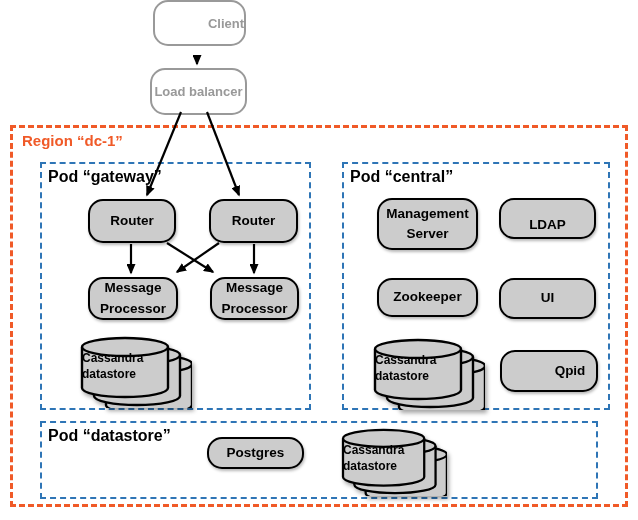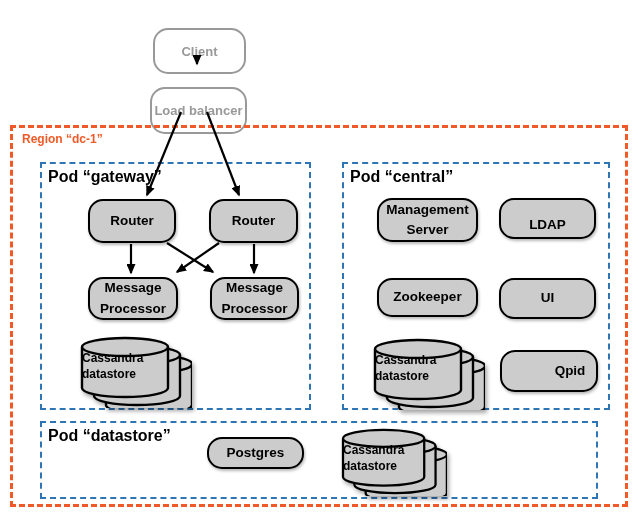--- a/index.html
+++ b/index.html
@@ -22,21 +22,21 @@
     background:#ffffff;border:2.5px solid var(--ext-border);border-radius:15px;
     color:var(--ext-text);font-weight:bold;font-size:13px;text-align:center;
   }
   
   .region{
     position:absolute;left:10px;top:125px;width:618px;height:382px;
     border:3px dashed var(--region-border);box-sizing:border-box;
   }
   .region-label{
     position:absolute;left:9px;top:4px;color:var(--region-border);
-    font-weight:bold;font-size:12px;
+    font-weight:bold;font-size:15px;
   }
   
   .pod{
     position:absolute;border:2px dashed var(--pod-border);box-sizing:border-box;
   }
   .pod-label{
     position:absolute;left:6px;top:4px;color:#000;font-weight:bold;font-size:16px;
     white-space:nowrap;
   }
   .pod-gateway{left:27px;top:34px;width:271px;height:248px;}
@@ -48,21 +48,21 @@
     background:var(--node-fill);border:2.5px solid var(--node-border);border-radius:15px;
     color:#000;font-weight:bold;font-size:13.5px;text-align:center;line-height:1.5;
     box-sizing:border-box;padding:2px 4px;
     box-shadow:1px 2px 3px rgba(0,0,0,0.28);
   }
   
   .router1{left:46px;top:35px;width:88px;height:44px;}
   .router2{left:167px;top:35px;width:89px;height:44px;}
   .mp1{left:46px;top:113px;width:90px;height:43px;}
   .mp2{left:168px;top:113px;width:89px;height:43px;}
-  .mgmt{left:33px;top:34px;width:101px;height:44px;}
+  .mgmt{left:33px;top:34px;width:101px;height:52px;}
   .ldap{left:155px;top:34px;width:97px;height:41px;align-items:flex-end;}
   .zook{left:33px;top:114px;width:101px;height:39px;}
   .ui{left:155px;top:114px;width:97px;height:41px;}
   .qpid{left:156px;top:186px;width:98px;height:42px;padding-left:46px;}
   .postgres{left:165px;top:14px;width:97px;height:32px;}
   
   .cyl-stack{position:absolute;width:112px;height:72px;}
   .cyl-gw{left:38px;top:172px;}
   .cyl-central{left:29px;top:174px;}
   .cyl-analytics{left:299px;top:5px;}
@@ -73,24 +73,24 @@
     font-weight:bold;font-size:12px;line-height:1.3;color:#000;
   }
   
   .arrows{position:absolute;left:0;top:0;width:638px;height:520px;pointer-events:none;}
 </style>
 </head>
 <body>
 
 <div class="canvas">
 
-  <div class="ext-node" style="left:153px;top:28px;width:89px;height:42px;">
+  <div class="ext-node" style="left:153px;top:0;width:89px;height:42px;justify-content:flex-end;">
     <span>Client</span>
   </div>
-  <div class="ext-node" style="left:150px;top:68px;width:93px;height:43px;margin-top:19px;">
+  <div class="ext-node" style="left:150px;top:68px;width:93px;height:43px;">
     <span>Load balancer</span>
   </div>
 
   <div class="region">
     <div class="region-label">Region “dc-1”</div>
 
     <div class="pod pod-gateway">
       <div class="pod-label">Pod “gateway”</div>
 
       <div class="node router1">

